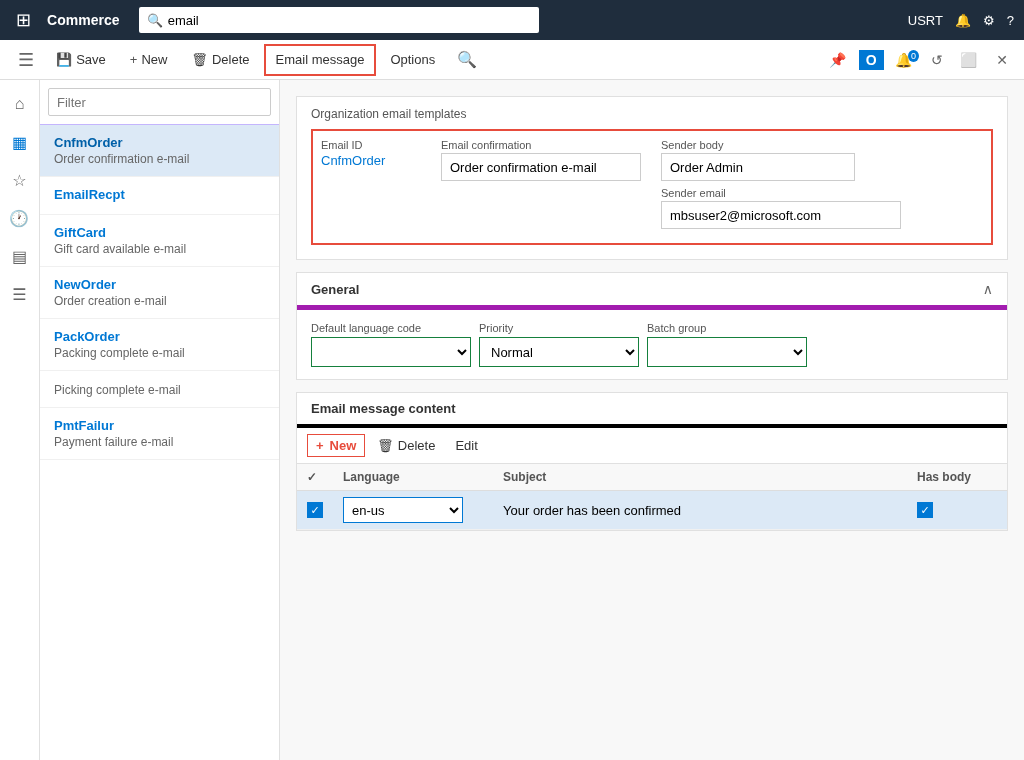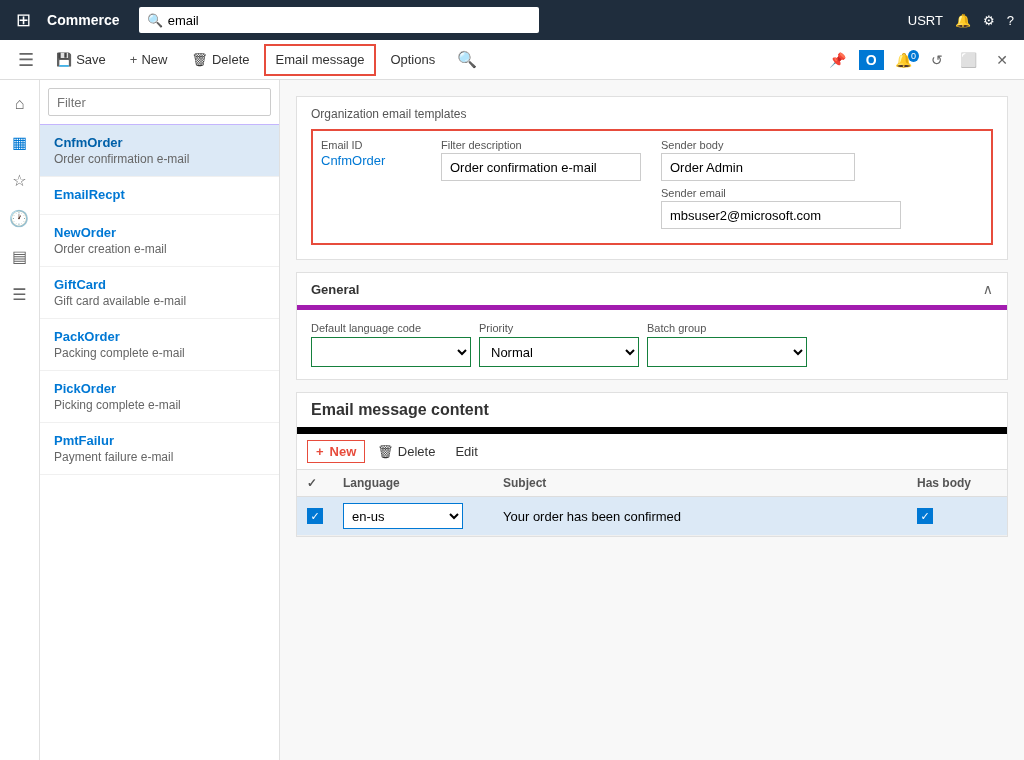--- a/index.html
+++ b/index.html
@@ -218,24 +218,24 @@
       min-width: 160px;
     }
 
     
     .content-section {
       background: #fff;
       border: 1px solid #e0e0e0;
     }
     .content-section-header {
       padding: 8px 14px;
-      font-size: 16px;
+      font-size: 13px;
       font-weight: 600;
       color: #333;
-      border-bottom: 7px solid #000000;
+      border-bottom: 4px solid #000000;
     }
     .content-toolbar {
       display: flex;
       align-items: center;
       gap: 4px;
       padding: 6px 10px;
       border-bottom: 1px solid #e0e0e0;
     }
     .content-btn {
       display: flex;
@@ -356,54 +356,53 @@
     <div class="list-items">
       <div class="list-item selected">
         <div class="list-item-title">CnfmOrder</div>
         <div class="list-item-subtitle">Order confirmation e-mail</div>
       </div>
       <div class="list-item">
         <div class="list-item-title">EmailRecpt</div>
         <div class="list-item-subtitle"></div>
       </div>
       <div class="list-item">
+        <div class="list-item-title">GiftCard</div>
+        <div class="list-item-subtitle">Gift card available e-mail</div>
+      </div>
+      <div class="list-item">
         <div class="list-item-title">NewOrder</div>
         <div class="list-item-subtitle">Order creation e-mail</div>
       </div>
       <div class="list-item">
-        <div class="list-item-title">GiftCard</div>
-        <div class="list-item-subtitle">Gift card available e-mail</div>
-      </div>
-      <div class="list-item">
         <div class="list-item-title">PackOrder</div>
         <div class="list-item-subtitle">Packing complete e-mail</div>
       </div>
       <div class="list-item">
-        <div class="list-item-title">PickOrder</div>
         <div class="list-item-subtitle">Picking complete e-mail</div>
       </div>
       <div class="list-item">
         <div class="list-item-title">PmtFailur</div>
         <div class="list-item-subtitle">Payment failure e-mail</div>
       </div>
     </div>
   </div>
 
   <div class="content-area">
 
     <div class="org-section">
       <div class="org-section-title">Organization email templates</div>
       <div class="email-template-grid">
         <div class="template-row">
           <div class="template-field field-email-id">
             <label>Email ID</label>
             <span class="link">CnfmOrder</span>
           </div>
           <div class="template-field field-desc">
-            <label>Filter description</label>
+            <label>Email confirmation</label>
             <input type="text" value="Order confirmation e-mail" style="">
           </div>
           <div class="template-field field-sender-name">
             <label>Sender body</label>
             <input type="text" value="Order Admin" style="">
           </div>
         </div>
         <div class="template-row">
           <div class="template-field" style="min-width:100px;"></div>
           <div class="template-field" style="min-width:200px;"></div>

